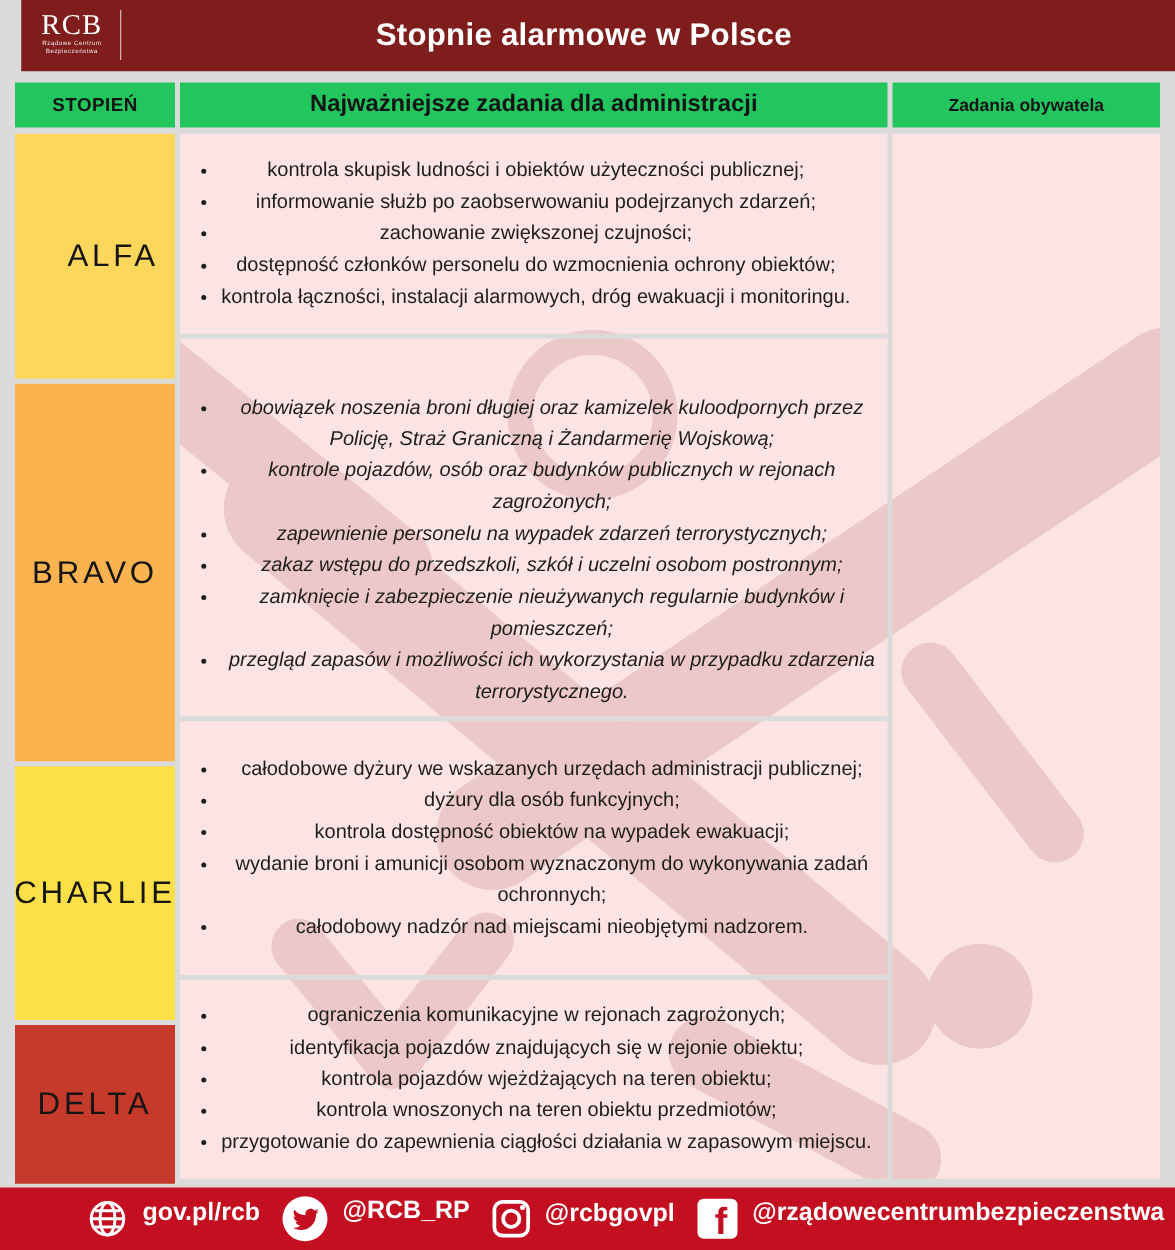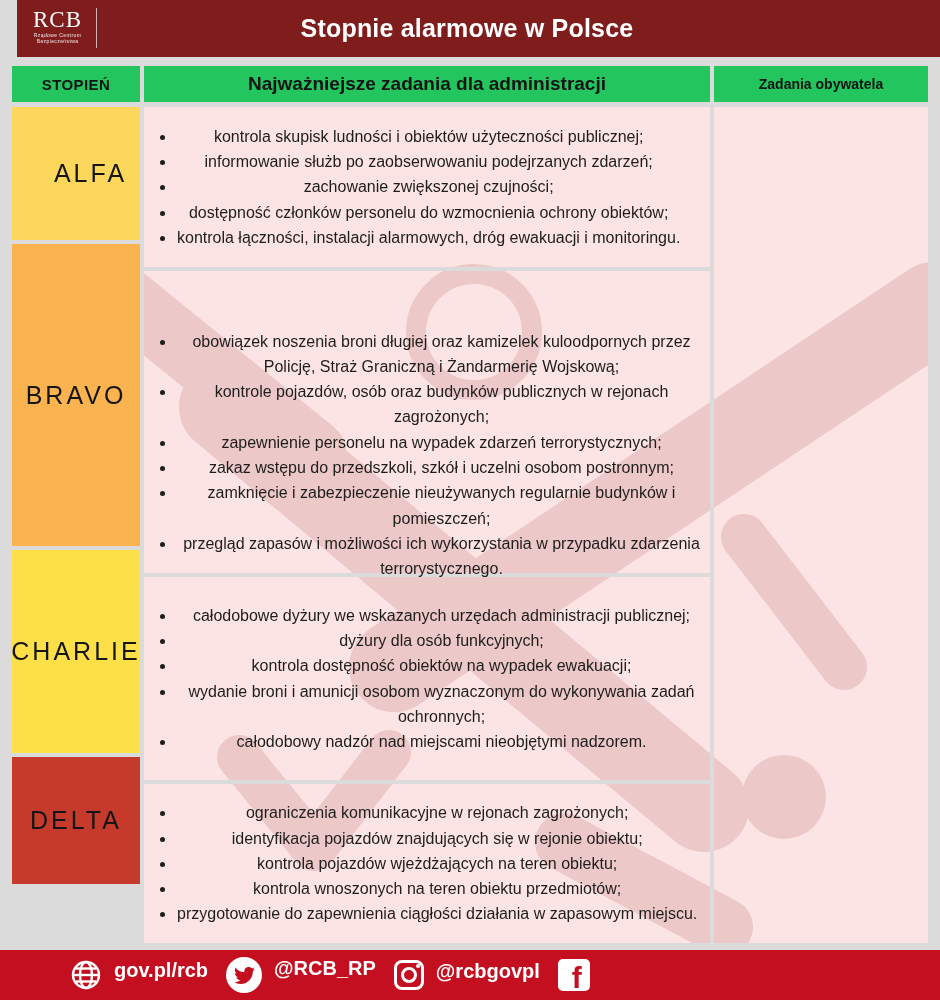--- a/index.html
+++ b/index.html
@@ -88,21 +88,21 @@
     <div class="logo-sub">Bezpieczeństwa</div>
   </div>
   <div class="title">Stopnie alarmowe w Polsce</div>
 </div>
 
 <div class="colhead" id="head-level">STOPIEŃ</div>
 <div class="colhead" id="head-admin">Najważniejsze zadania dla administracji</div>
 <div class="colhead" id="head-citizen">Zadania obywatela</div>
 
 <div id="level-column">
-    <div class="level-cell" style="height: 133px; background: rgb(253, 215, 92); padding-left: 29px;">
+    <div class="level-cell" style="height: 196px; background: rgb(253, 215, 92); padding-left: 29px;">
       <span>ALFA</span>
     </div>
     <div class="level-cell" style="height: 302px; background: rgb(251, 179, 80);">
       <span>BRAVO</span>
     </div>
     <div class="level-cell" style="height: 203px; background: #fde047;">
       <span>CHARLIE</span>
     </div>
     <div class="level-cell" style="height: 127px; background: rgb(198, 58, 44);">
       <span>DELTA</span>
@@ -136,21 +136,21 @@
 
 <div class="admin-row" style="top: 0px; height: 160px;">
       <ul>
         <li>kontrola skupisk ludności i obiektów użyteczności publicznej;</li>
         <li>informowanie służb po zaobserwowaniu podejrzanych zdarzeń;</li>
         <li>zachowanie zwiększonej czujności;</li>
         <li>dostępność członków personelu do wzmocnienia ochrony obiektów;</li>
         <li>kontrola łączności, instalacji alarmowych, dróg ewakuacji i monitoringu.</li>
       </ul>
     </div>
-    <div class="admin-row" style="top: 179px; height: 338px;">
+    <div class="admin-row" style="top: 164px; height: 338px; font-style: italic;">
       <ul>
         <li>obowiązek noszenia broni długiej oraz kamizelek kuloodpornych przez Policję, Straż Graniczną i Żandarmerię Wojskową;</li>
         <li>kontrole pojazdów, osób oraz budynków publicznych w rejonach zagrożonych;</li>
         <li>zapewnienie personelu na wypadek zdarzeń terrorystycznych;</li>
         <li>zakaz wstępu do przedszkoli, szkół i uczelni osobom postronnym;</li>
         <li>zamknięcie i zabezpieczenie nieużywanych regularnie budynków i pomieszczeń;</li>
         <li>przegląd zapasów i możliwości ich wykorzystania w przypadku zdarzenia terrorystycznego.</li>
       </ul>
     </div>
     <div class="admin-row" style="top: 470px; height: 203px;">
@@ -201,14 +201,15 @@
       <span class="lens"></span>
         <span class="dot"></span>
     </span>
     <span>@rcbgovpl</span>
   </div>
 
   <div class="fitem">
     <span class="icon-facebook">
         <span>f</span>
       </span>
+    <span>@rządowecentrumbezpieczenstwa</span>
   </div>
 </div>
 
 </body></html>

